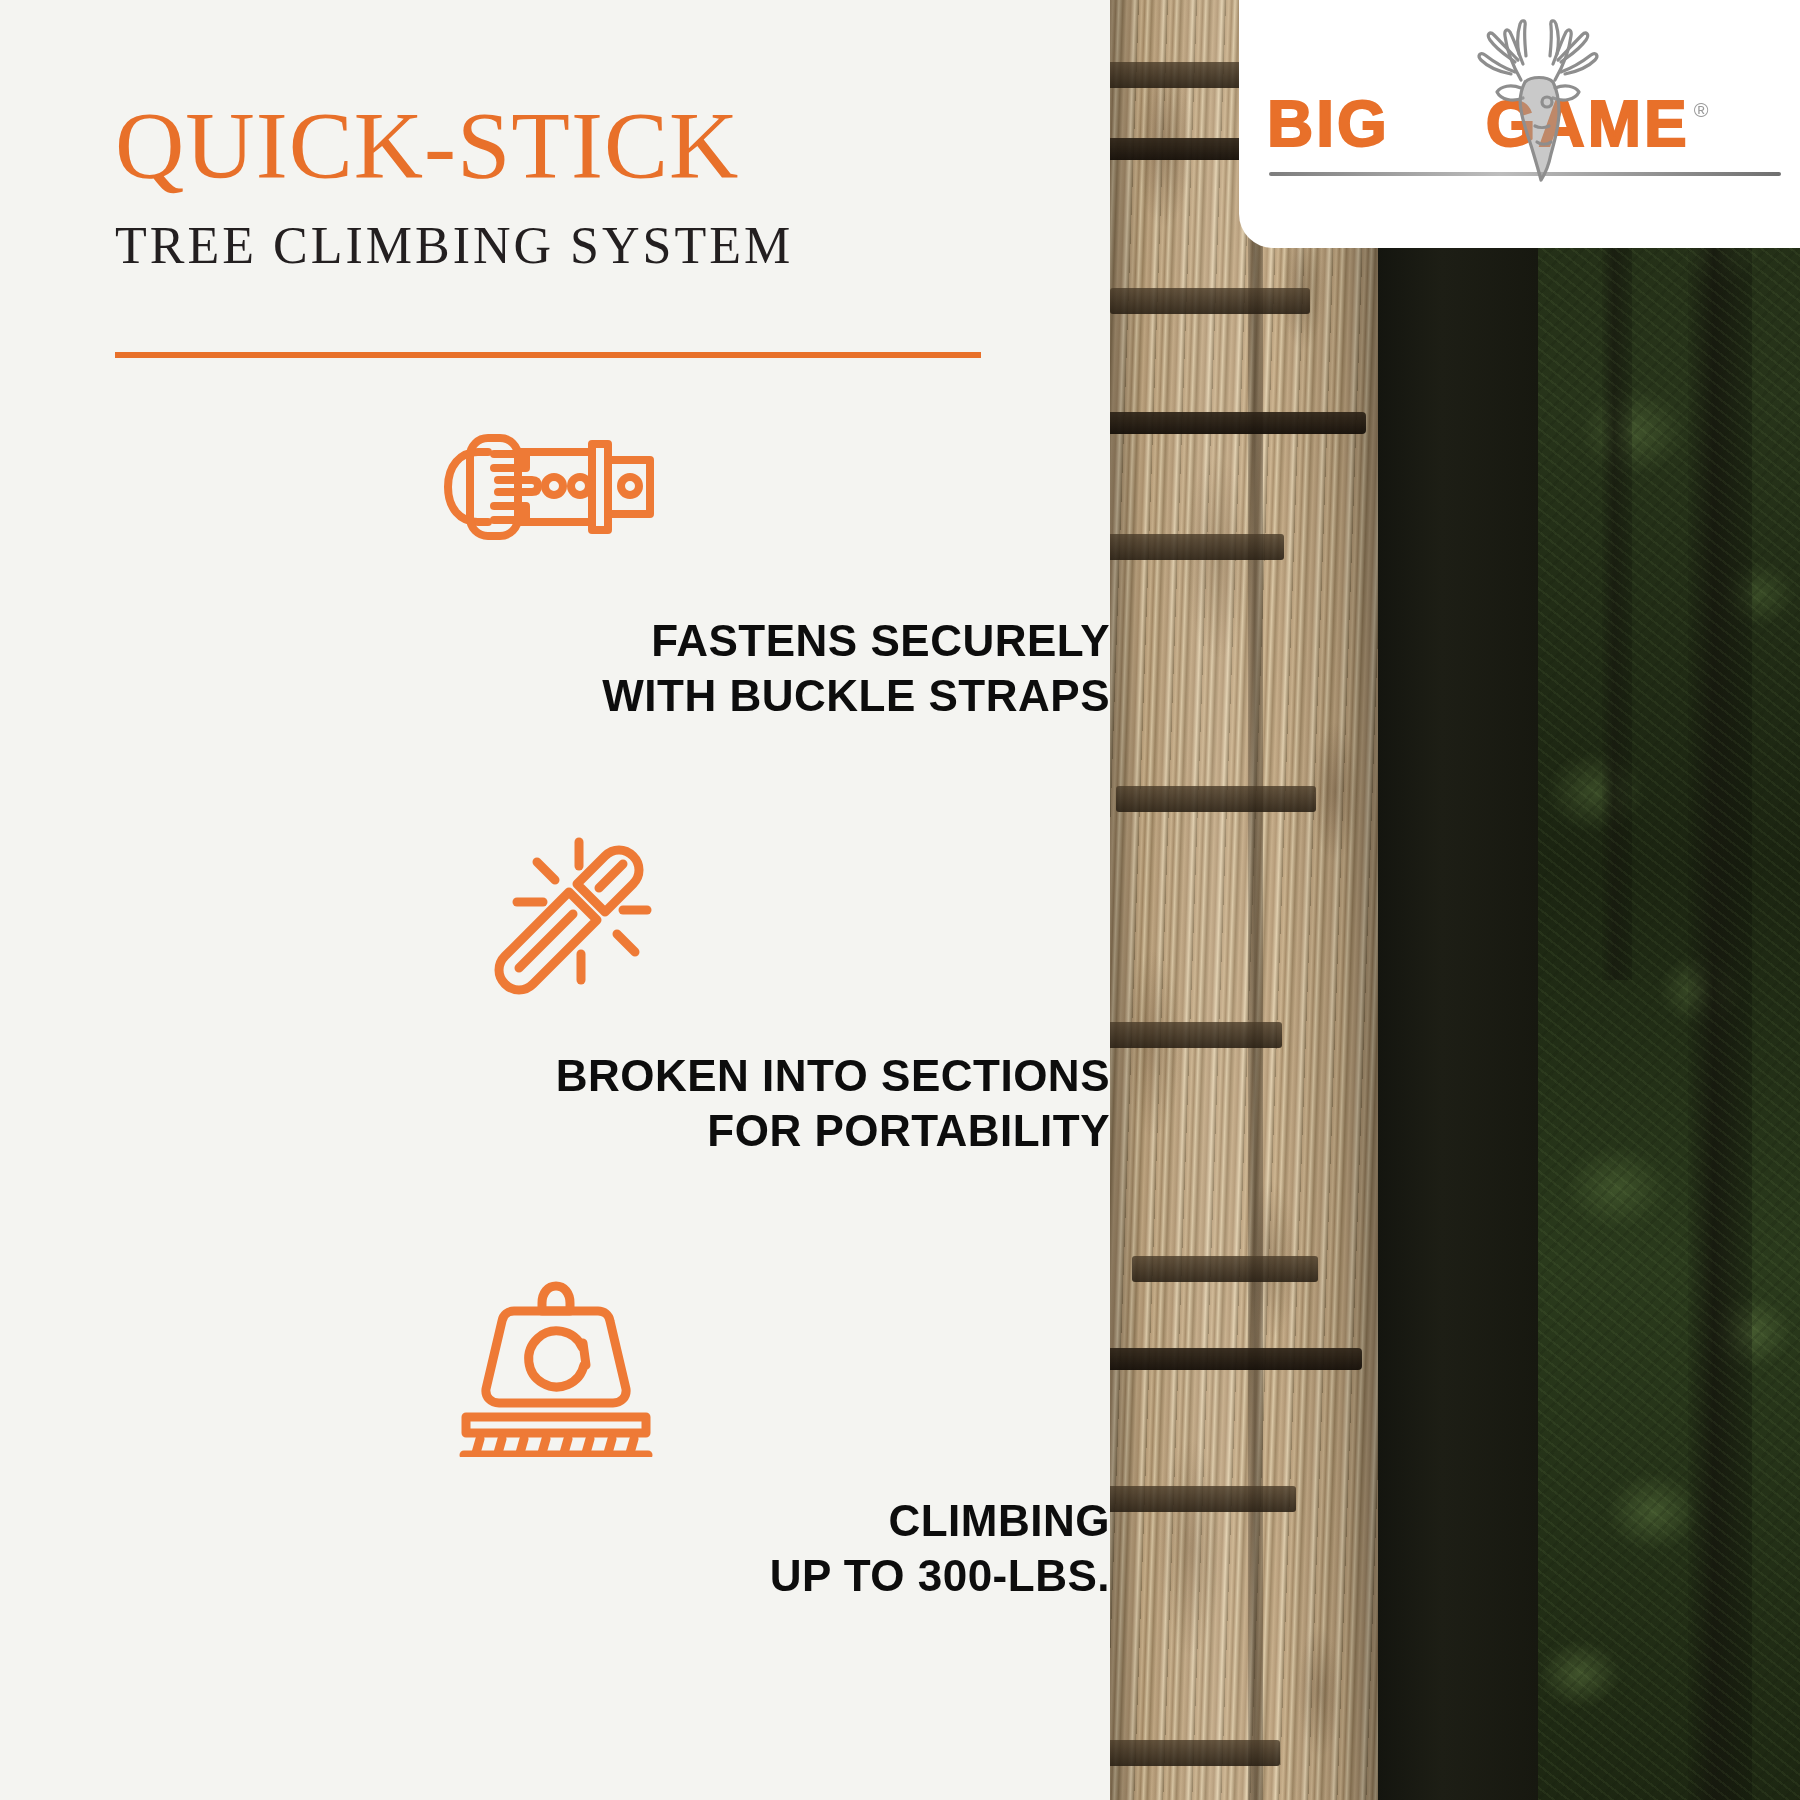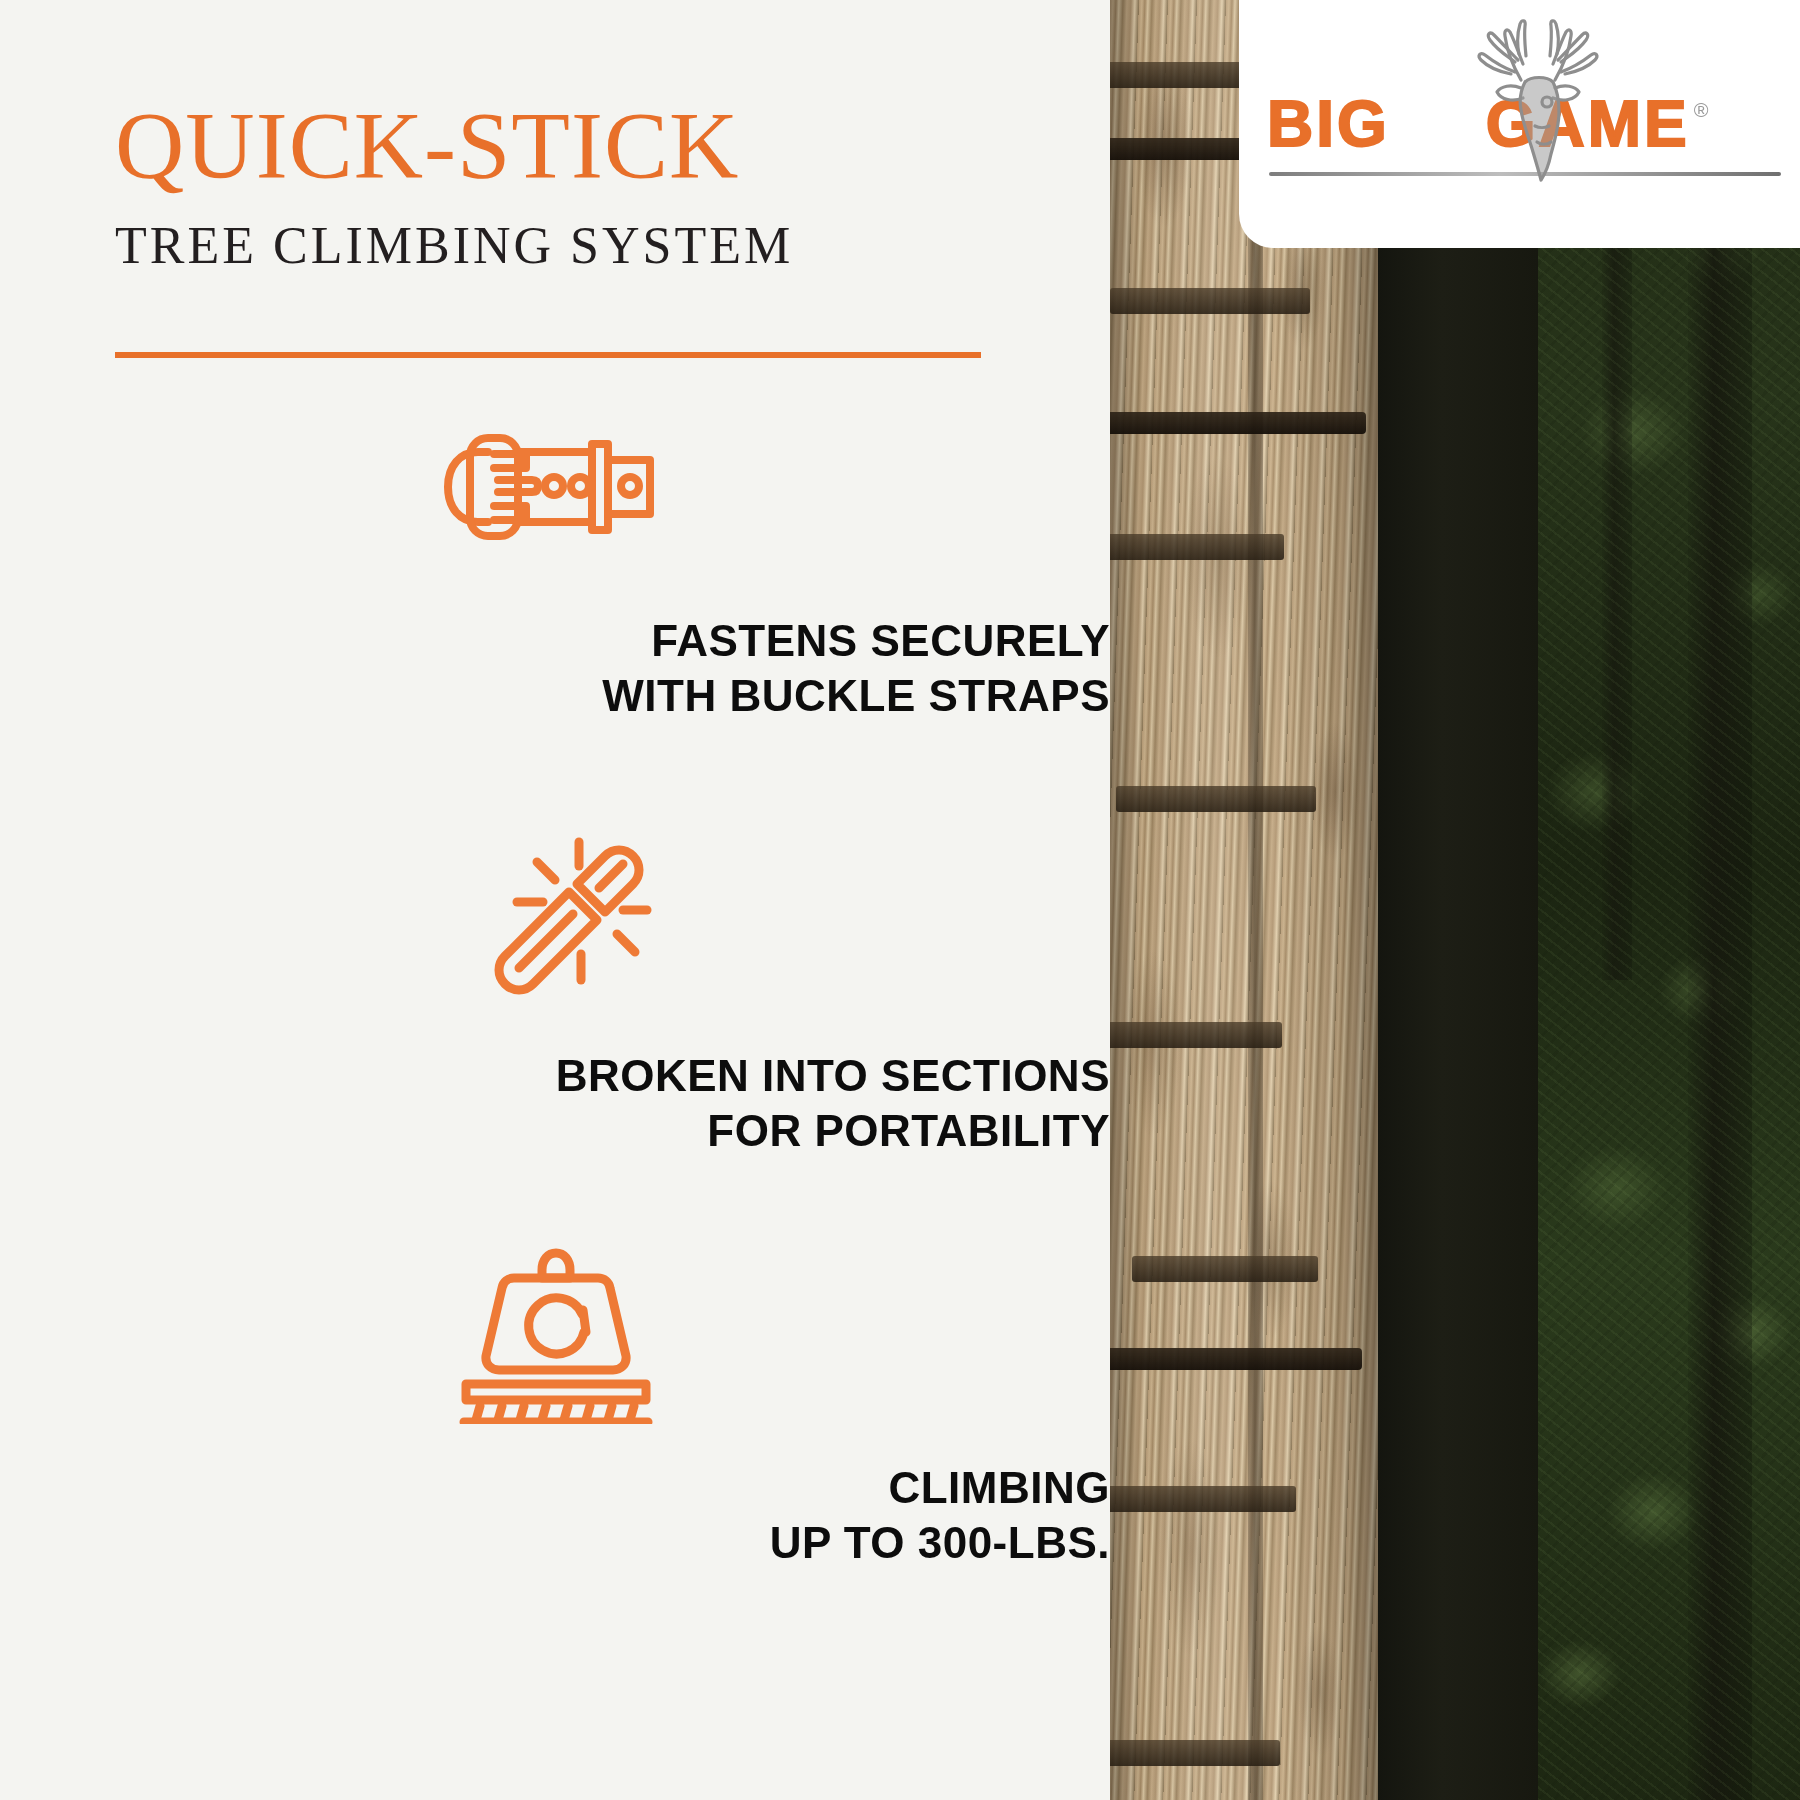--- a/index.html
+++ b/index.html
@@ -77,21 +77,21 @@
     margin-top:32px;
     font-size:44px;
     line-height:1.24;
     font-weight:700;
     letter-spacing:0.5px;
     color:#0d0d0d;
   }
   .feature-label .ln { display:block; }
 
   .feature.f1 { margin-bottom:104px; }
-  .feature.f2 { margin-bottom:81px;padding-left:23px; }
+  .feature.f2 { margin-bottom:114px;padding-left:23px; }
 
   
   .photo {
     position:absolute;
     left:1110px; top:0;
     width:690px; height:1800px;
     overflow:hidden;
     background:#0d0e09;
   }
 

